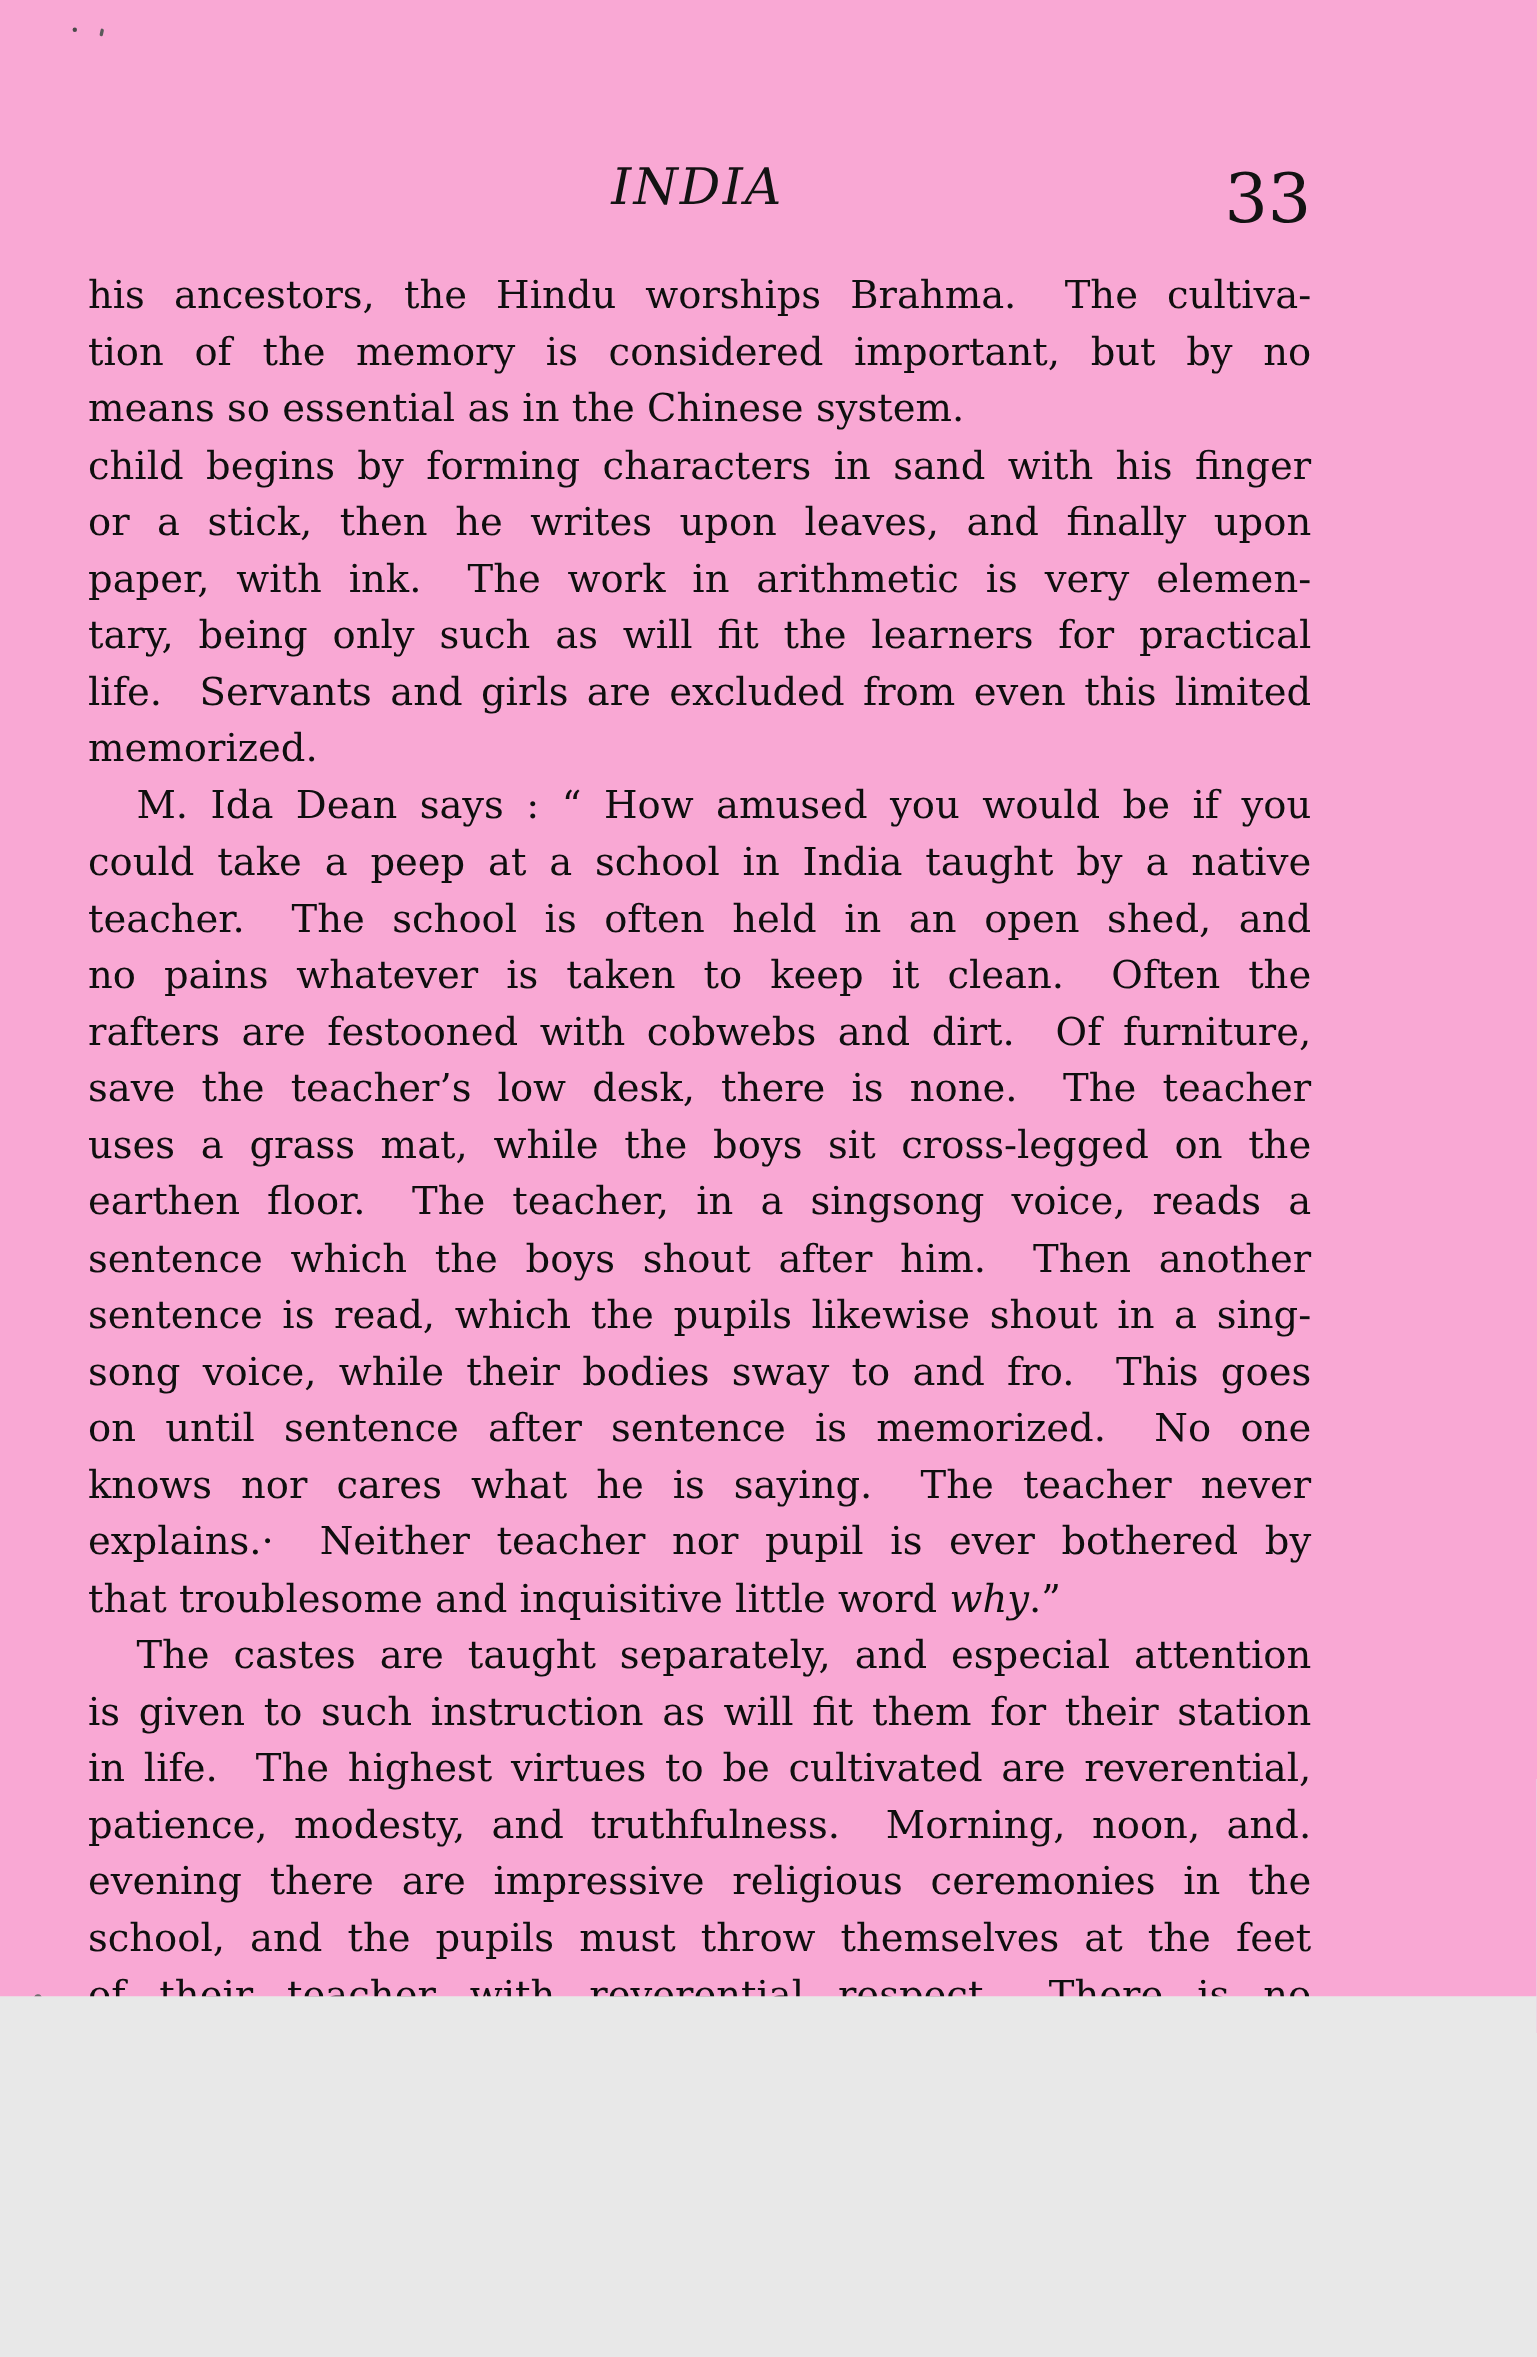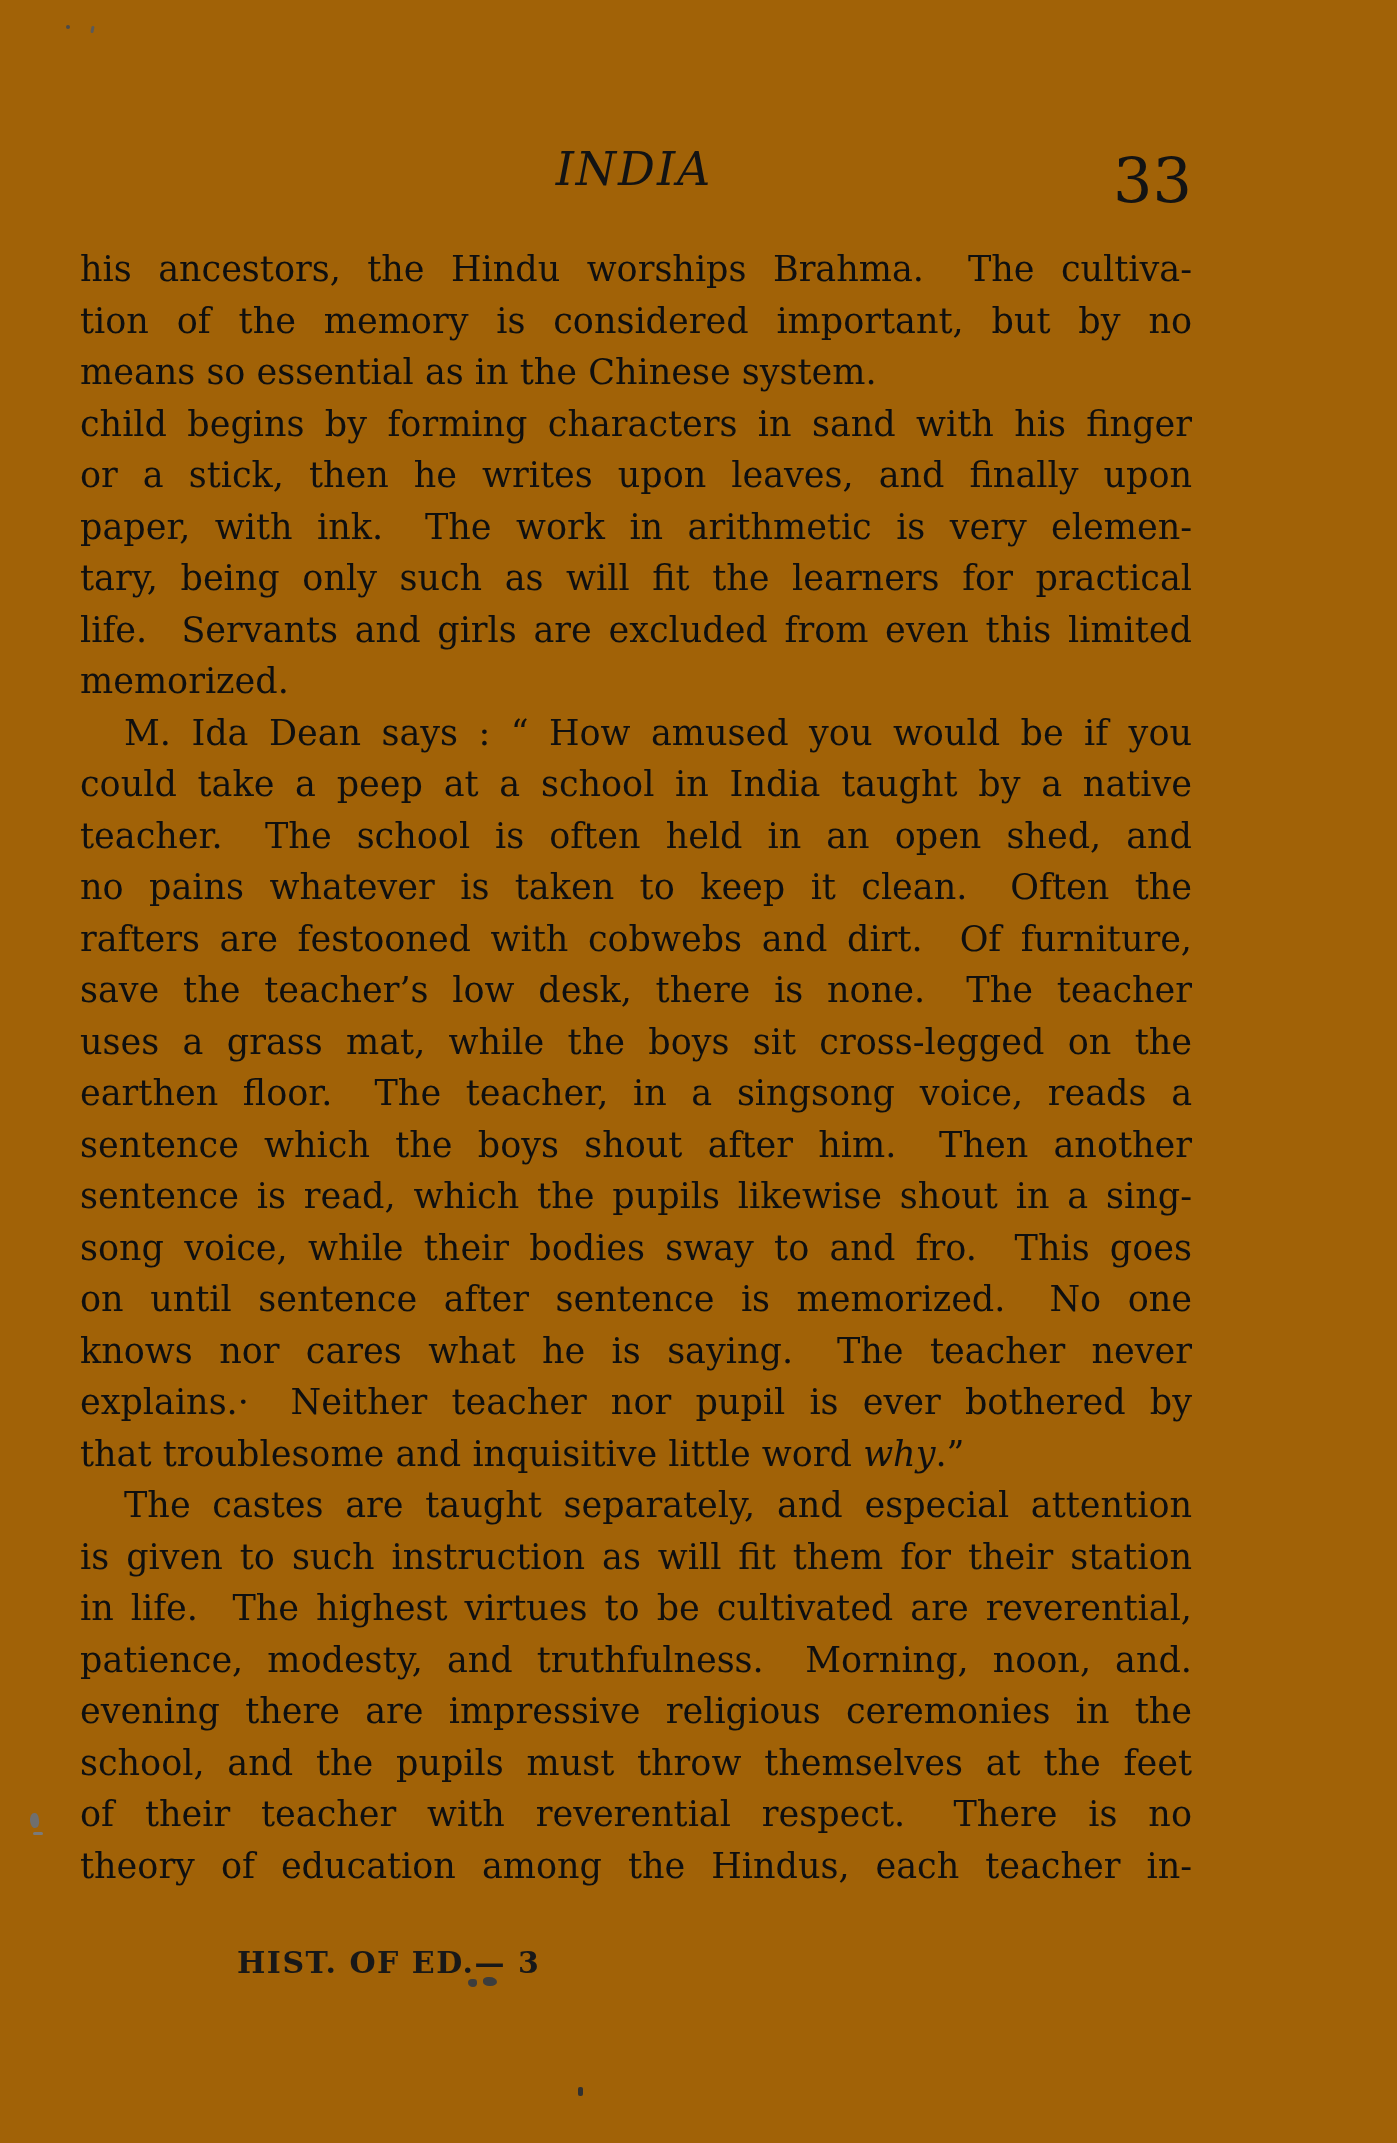--- a/index.html
+++ b/index.html
@@ -3,22 +3,22 @@
 <meta charset="utf-8">
 <style>
   html, body {
     margin: 0;
     padding: 0;
     background: #e8e8e8;
   }
   .page {
     position: relative;
     width: 1397px;
-    height: 2143px;
-    background: #a16207;
+    height: 1815px;
+    background: #f9a8d4;
     color: #101010;
     font-family: "DejaVu Serif", serif;
     overflow: hidden;
   }
   .running-head {
     position: absolute;
     top: 146px;
     left: 78px;
     width: 1112px;
     text-align: center;

